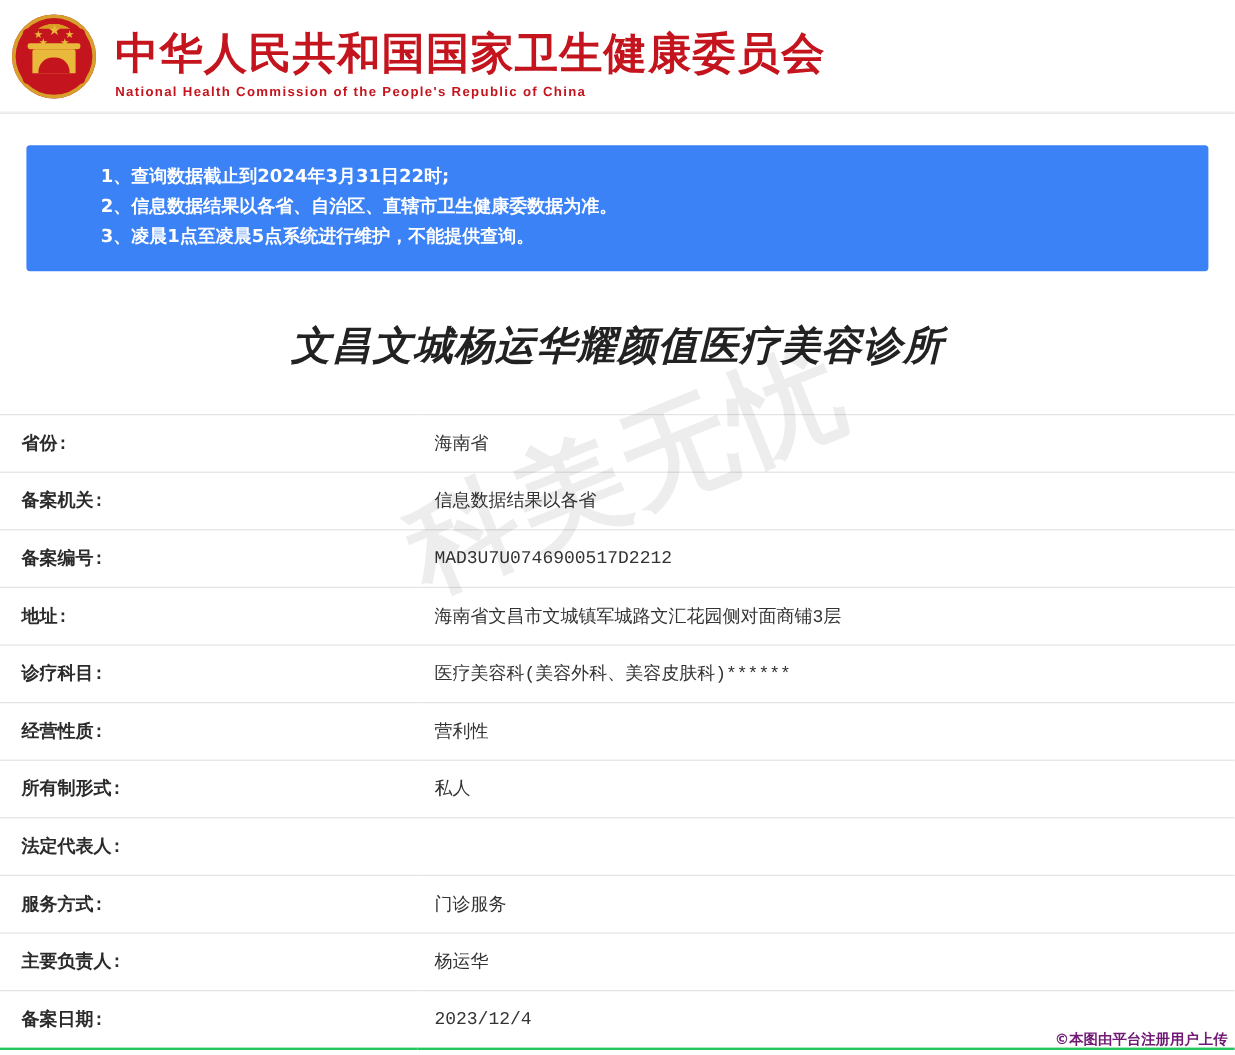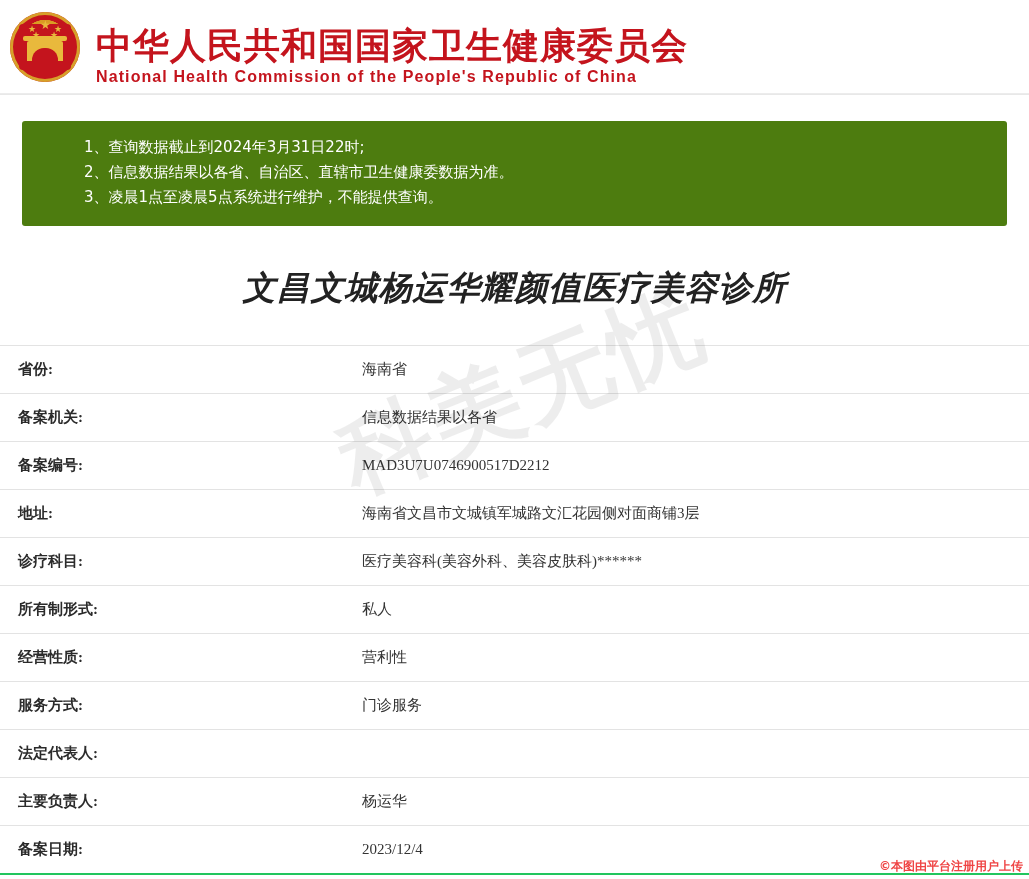--- a/index.html
+++ b/index.html
@@ -91,42 +91,43 @@
     font-size: 36px;
     font-weight: bold;
     color: #c4141d;
     letter-spacing: 1px;
     line-height: 44px;
     white-space: nowrap;
     margin-top: 16px;
   }
   .header-en {
     font-family: "Liberation Sans", sans-serif;
-    font-size: 16px;
+    font-size: 11px;
     font-weight: bold;
     color: #c4141d;
     letter-spacing: 1.1px;
     line-height: 18px;
     white-space: nowrap;
   }
   .header-rule {
     position: absolute;
     left: 0; right: 0; bottom: 0;
     height: 1px;
     background: #ececec;
   }
   
   .notice-wrap {
     padding: 26px 22px 0 22px;
   }
   .notice {
-    background: #4d7c0f;
+    background: #3b82f6;
     color: #ffffff;
     border-radius: 3px;
     padding: 14px 0 16px 0;
+    font-weight: bold;
   }
   .notice-line {
     font-family: "DejaVu Sans", sans-serif;
     font-size: 15px;
     line-height: 25px;
     padding-left: 62px;
     white-space: nowrap;
   }
   
   .org-title {
@@ -136,21 +137,21 @@
     font-weight: bold;
     color: #222;
     padding: 40px 0 34px 0;
     letter-spacing: 1px;
     font-style: italic;
   }
   
   .table {
     width: 100%;
     border-collapse: collapse;
-    font-family: Liberation Serif, serif;
+    font-family: Liberation Mono, monospace;
   }
   .table tr {
     border-top: 1px solid #e3e3e3;
   }
   .table tr:last-child {
     border-bottom: 2px solid #22c55e;
   }
   .table td {
     padding: 14px 0;
     font-size: 15px;
@@ -182,21 +183,21 @@
     white-space: nowrap;
     letter-spacing: 4px;
   }
   .footer-note {
     position: absolute;
     right: 6px;
     bottom: 4px;
     font-family: "DejaVu Sans", sans-serif;
     font-size: 12px;
     font-weight: bold;
-    color: #ef4444;
+    color: #701a75;
     white-space: nowrap;
   }
 </style>
 </head>
 <body>
 
 <div class="header">
   <div class="emblem">
     <div class="disc"></div>
     <div class="inner"></div>
@@ -243,36 +244,36 @@
     </tr>
     <tr>
       <td class="label">地址:</td>
       <td class="value">海南省文昌市文城镇军城路文汇花园侧对面商铺3层</td>
     </tr>
     <tr>
       <td class="label">诊疗科目:</td>
       <td class="value">医疗美容科(美容外科、美容皮肤科)******</td>
     </tr>
     <tr>
+      <td class="label">经营性质:</td>
+      <td class="value">营利性</td>
+    </tr>
+    <tr>
       <td class="label">所有制形式:</td>
       <td class="value">私人</td>
     </tr>
     <tr>
-      <td class="label">经营性质:</td>
-      <td class="value">营利性</td>
+      <td class="label">法定代表人:</td>
+      <td class="value"></td>
     </tr>
     <tr>
       <td class="label">服务方式:</td>
       <td class="value">门诊服务</td>
     </tr>
     <tr>
-      <td class="label">法定代表人:</td>
-      <td class="value"></td>
-    </tr>
-    <tr>
       <td class="label">主要负责人:</td>
       <td class="value">杨运华</td>
     </tr>
     <tr>
       <td class="label">备案日期:</td>
       <td class="value">2023/12/4</td>
     </tr>
   </tbody>
 </table>
 

